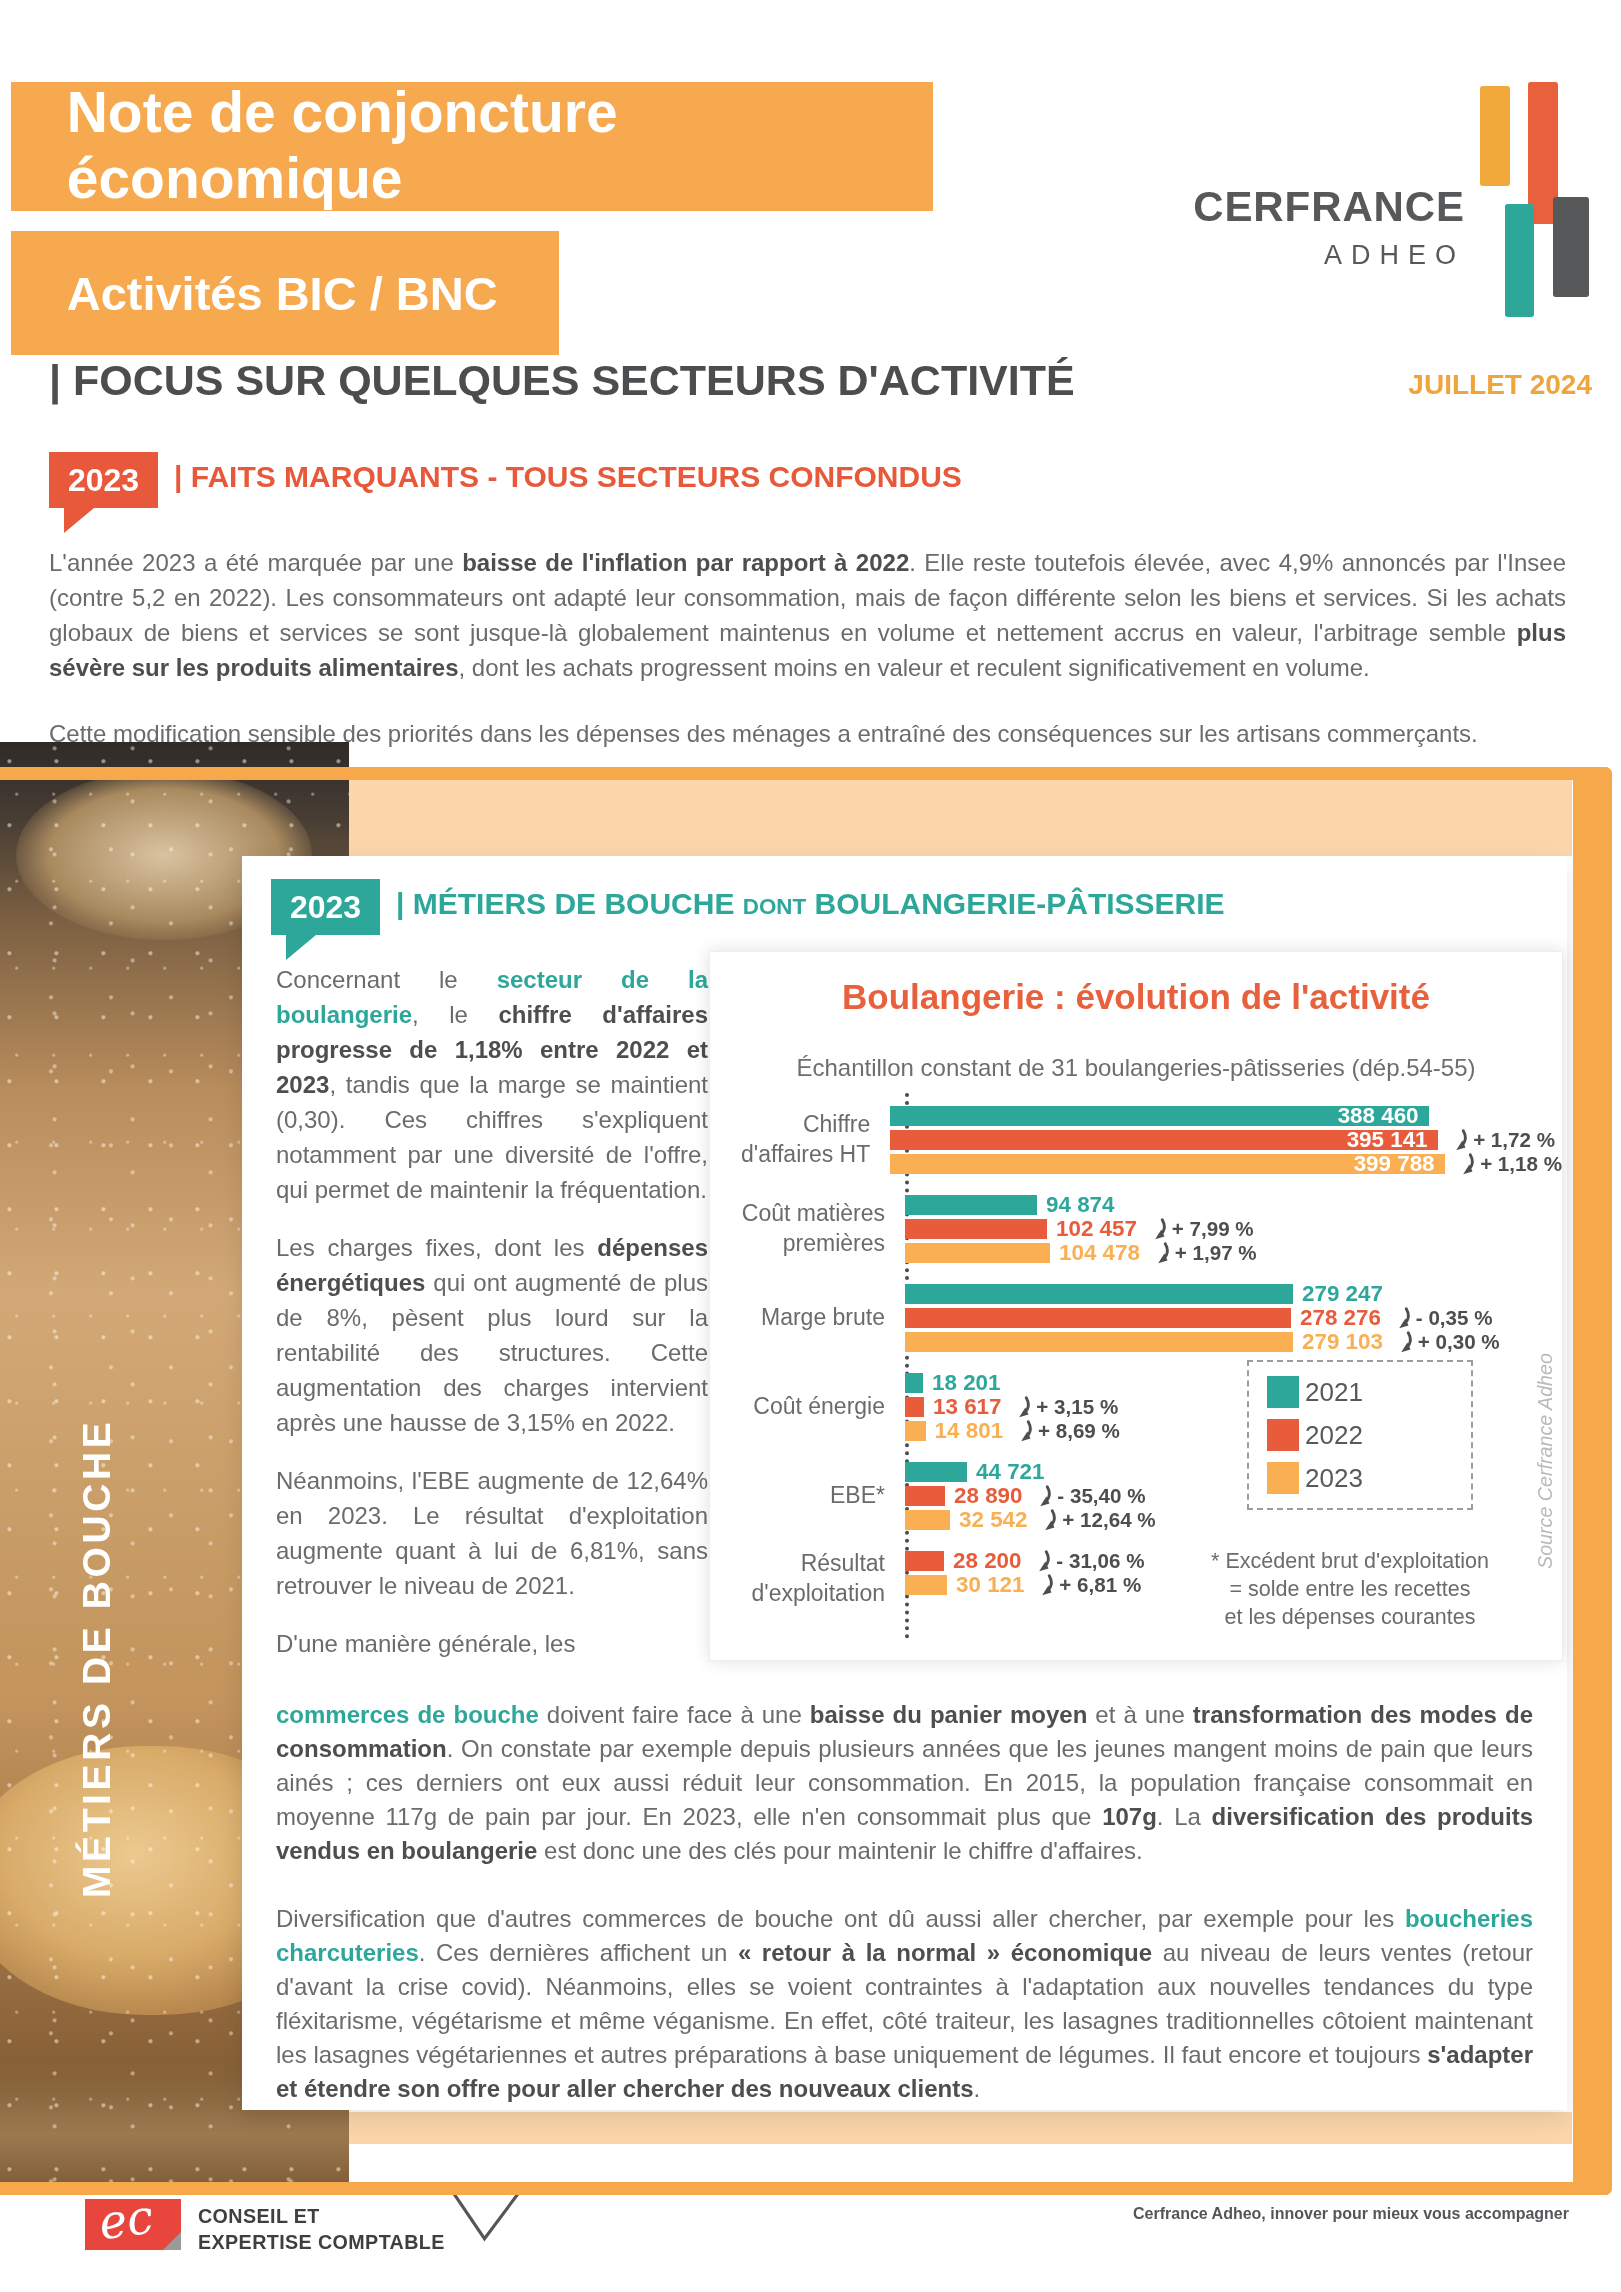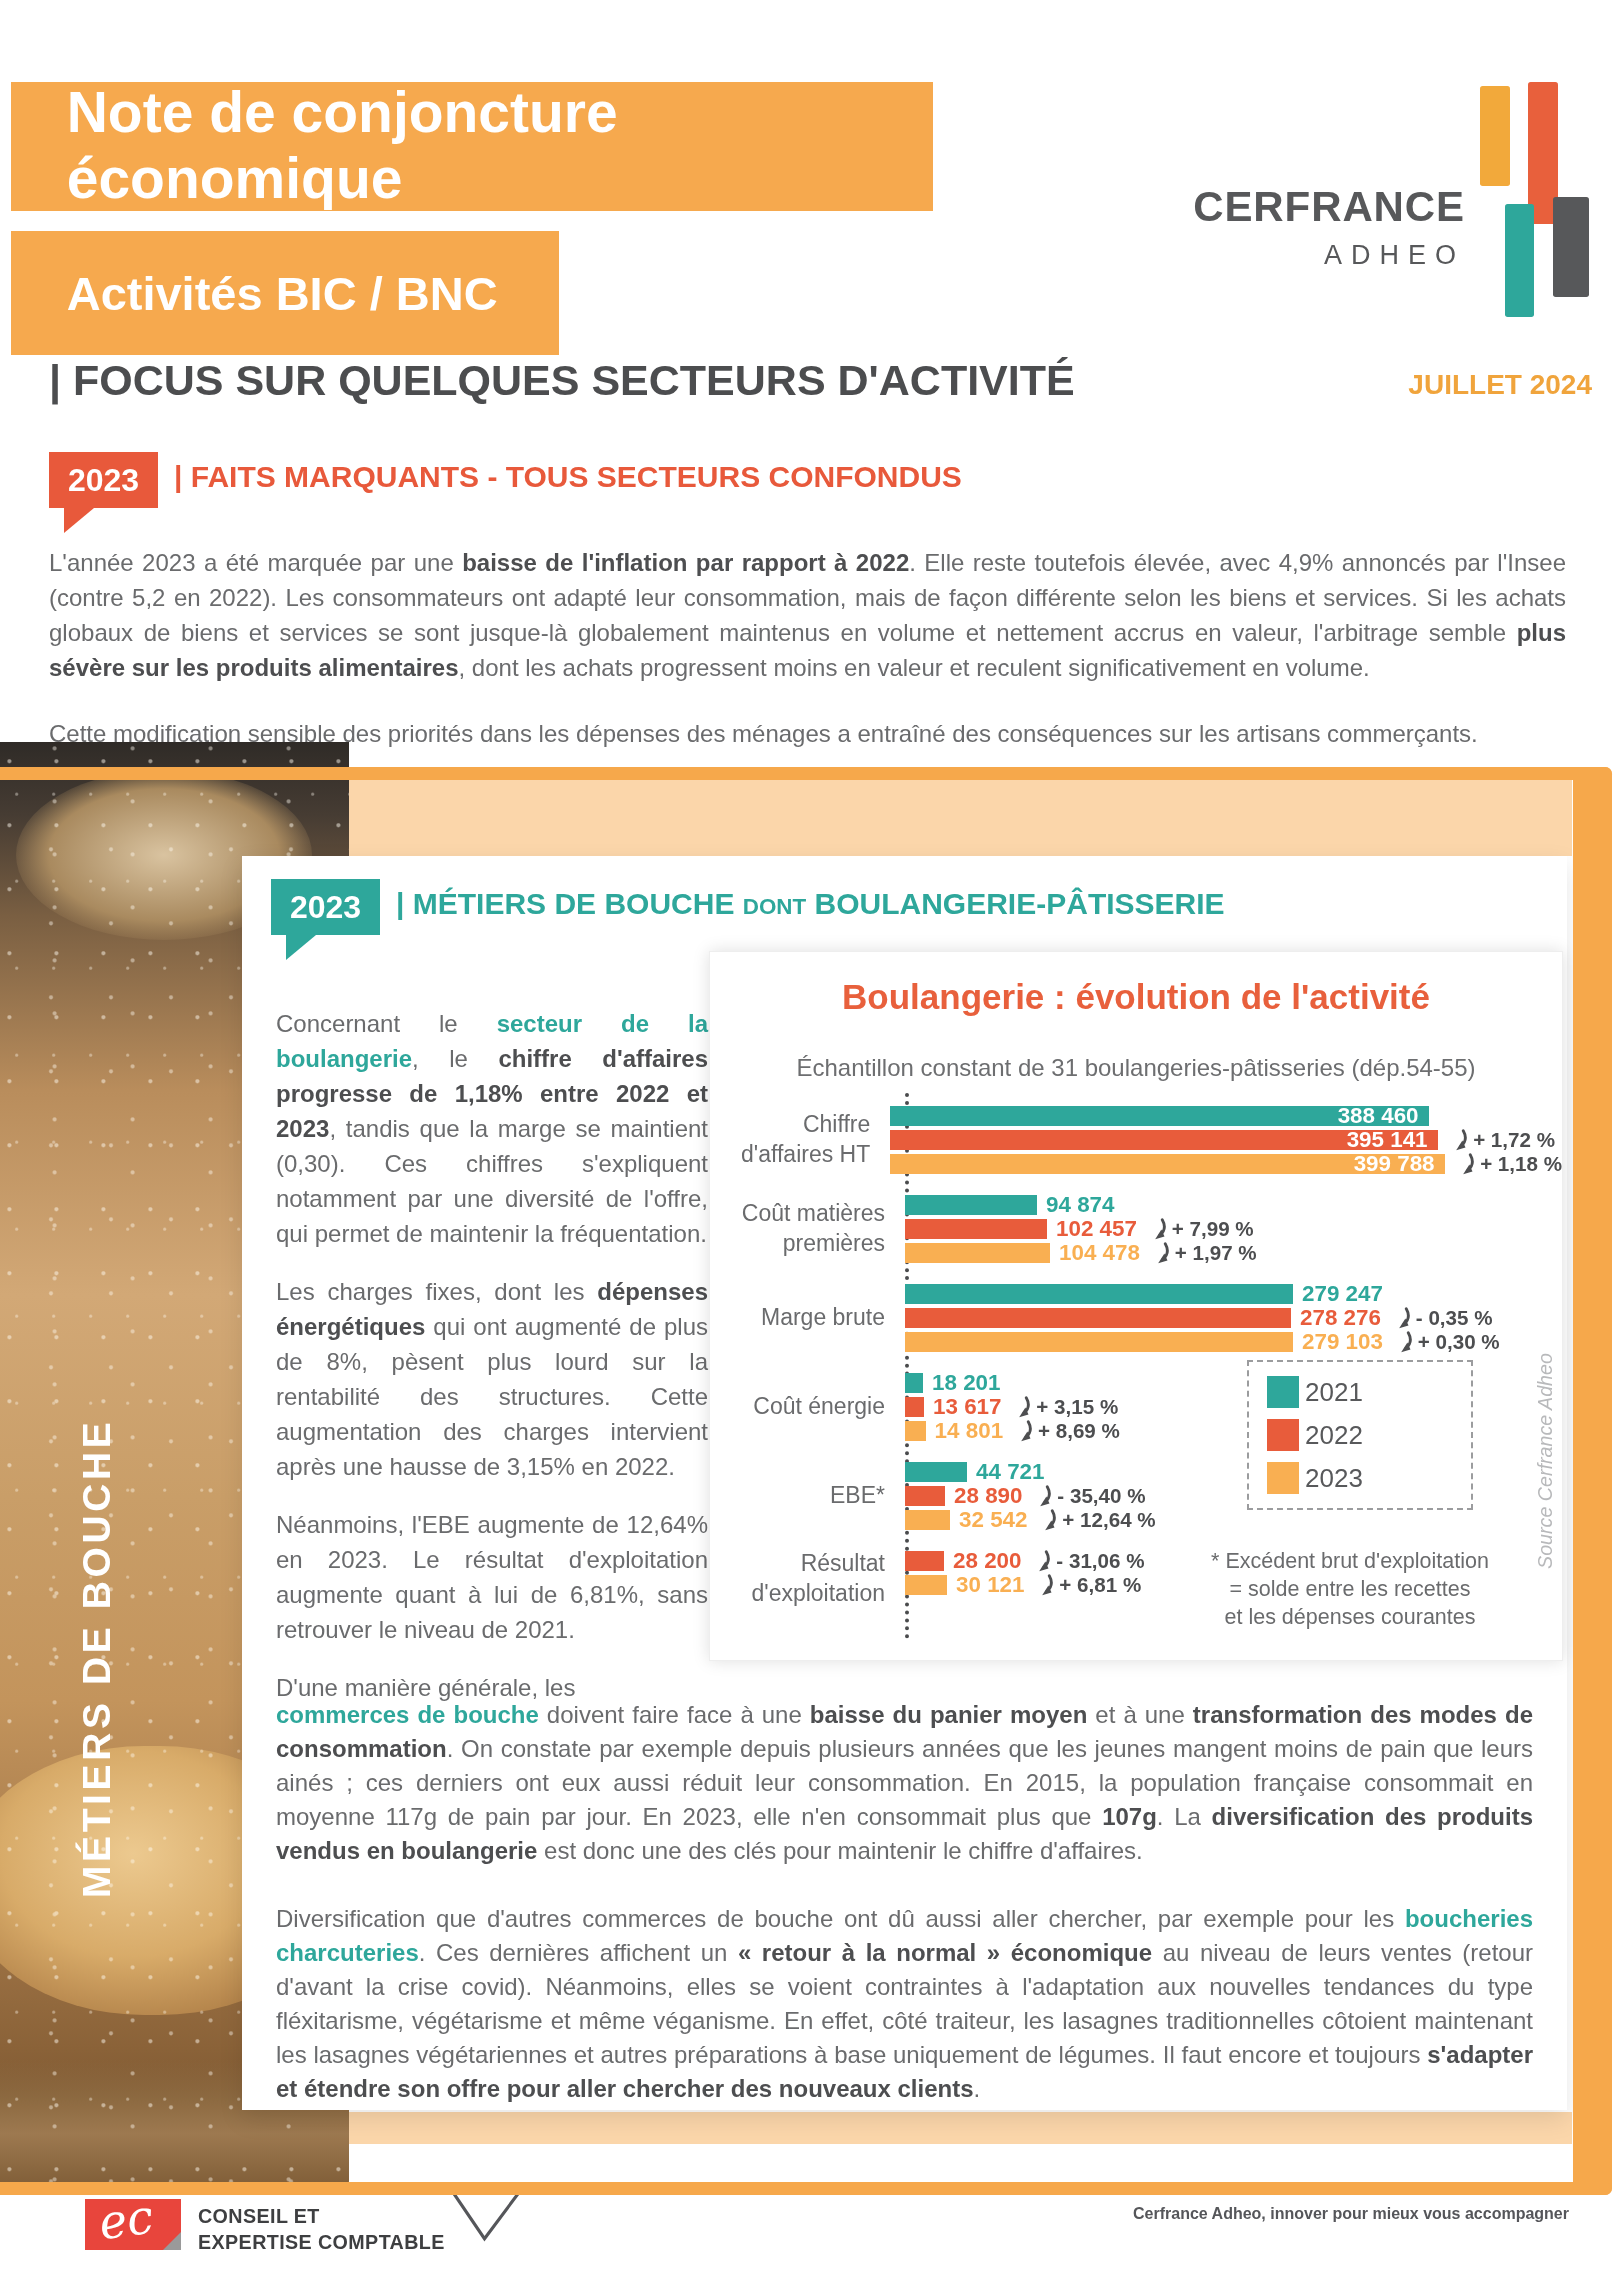--- a/index.html
+++ b/index.html
@@ -138,21 +138,21 @@
 <div class="abs frame" style="left:0;top:767px;width:1612px;height:12.5px;border-radius:0 7.2px 7.2px 0;"></div>
 <div class="abs frame" style="left:1573px;top:767px;width:39px;height:1428px;border-radius:0 7.2px 7.2px 0;"></div>
 <div class="abs frame" style="left:0;top:2182px;width:1612px;height:12.5px;border-radius:0 7.2px 7.2px 0;"></div>
 
 <div class="abs panel">
 
   <div class="abs badge" style="left:29px;top:23px;background:#2EA79B;">2023</div>
   <div class="abs tail" style="left:44px;top:79px;border-top:25px solid #2EA79B;"></div>
   <div class="abs h-teal" style="left:154px;top:31px;"><span>| MÉTIERS DE BOUCHE </span><span class="seg-sm">DONT</span><span> BOULANGERIE-PÂTISSERIE</span></div>
 
-  <div class="abs" style="left:34px;top:106px;width:432px;margin-top:44px;">
+  <div class="abs" style="left:34px;top:106px;width:432px;">
     <p class="para" style="margin:0 0 23px 0;"><span>Concernant le </span><span class="seg-tb">secteur de la boulangerie</span><span>, le </span><span class="seg-b">chiffre d'affaires progresse de 1,18% entre 2022 et 2023</span><span>, tandis que la marge se maintient (0,30). Ces chiffres s'expliquent notamment par une diversité de l'offre, qui permet de maintenir la fréquentation.</span></p>
     <p class="para" style="margin:0 0 23px 0;"><span>Les charges fixes, dont les </span><span class="seg-b">dépenses énergétiques</span><span> qui ont augmenté de plus de 8%, pèsent plus lourd sur la rentabilité des structures. Cette augmentation des charges intervient après une hausse de 3,15% en 2022.</span></p>
     <p class="para" style="margin:0 0 23px 0;"><span>Néanmoins, l'EBE augmente de 12,64% en 2023. Le résultat d'exploitation augmente quant à lui de 6,81%, sans retrouver le niveau de 2021.</span></p>
     <p class="para" style="margin:0;"><span>D'une manière générale, les</span></p>
   </div>
 
   <div class="abs card">
     <div class="abs c-title">Boulangerie : évolution de l'activité</div>
     <div class="abs c-sub">Échantillon constant de 31 boulangeries-pâtisseries (dép.54-55)</div>
     <div class="abs plot">

